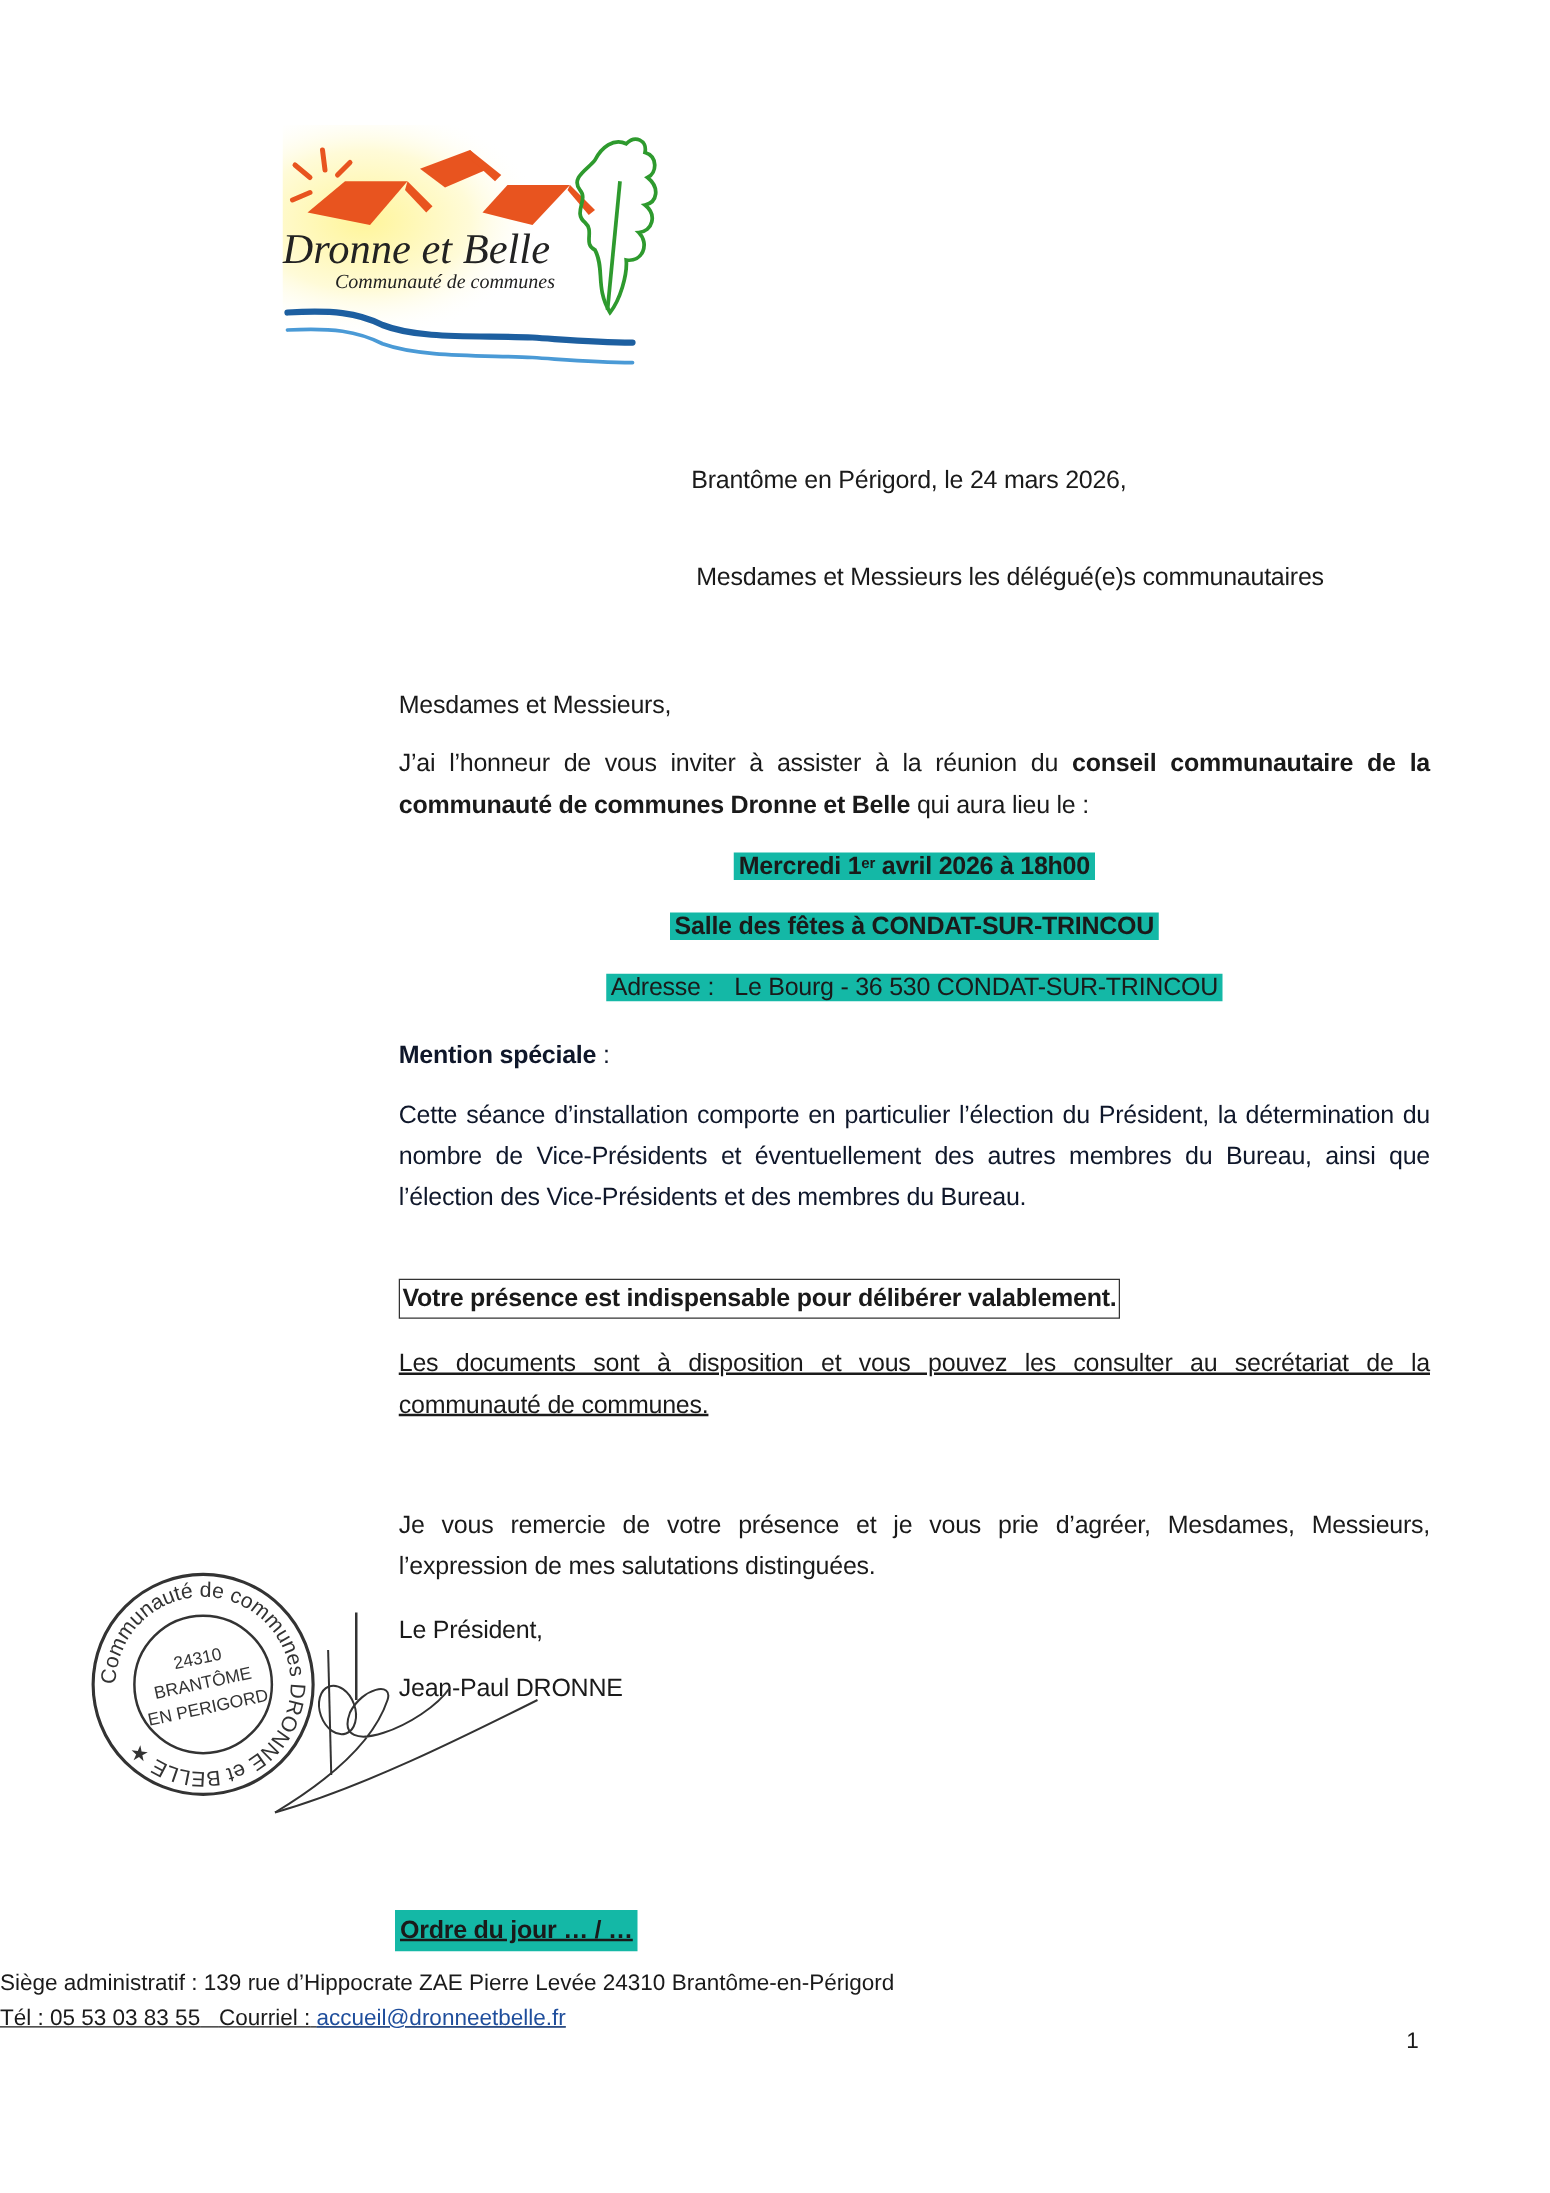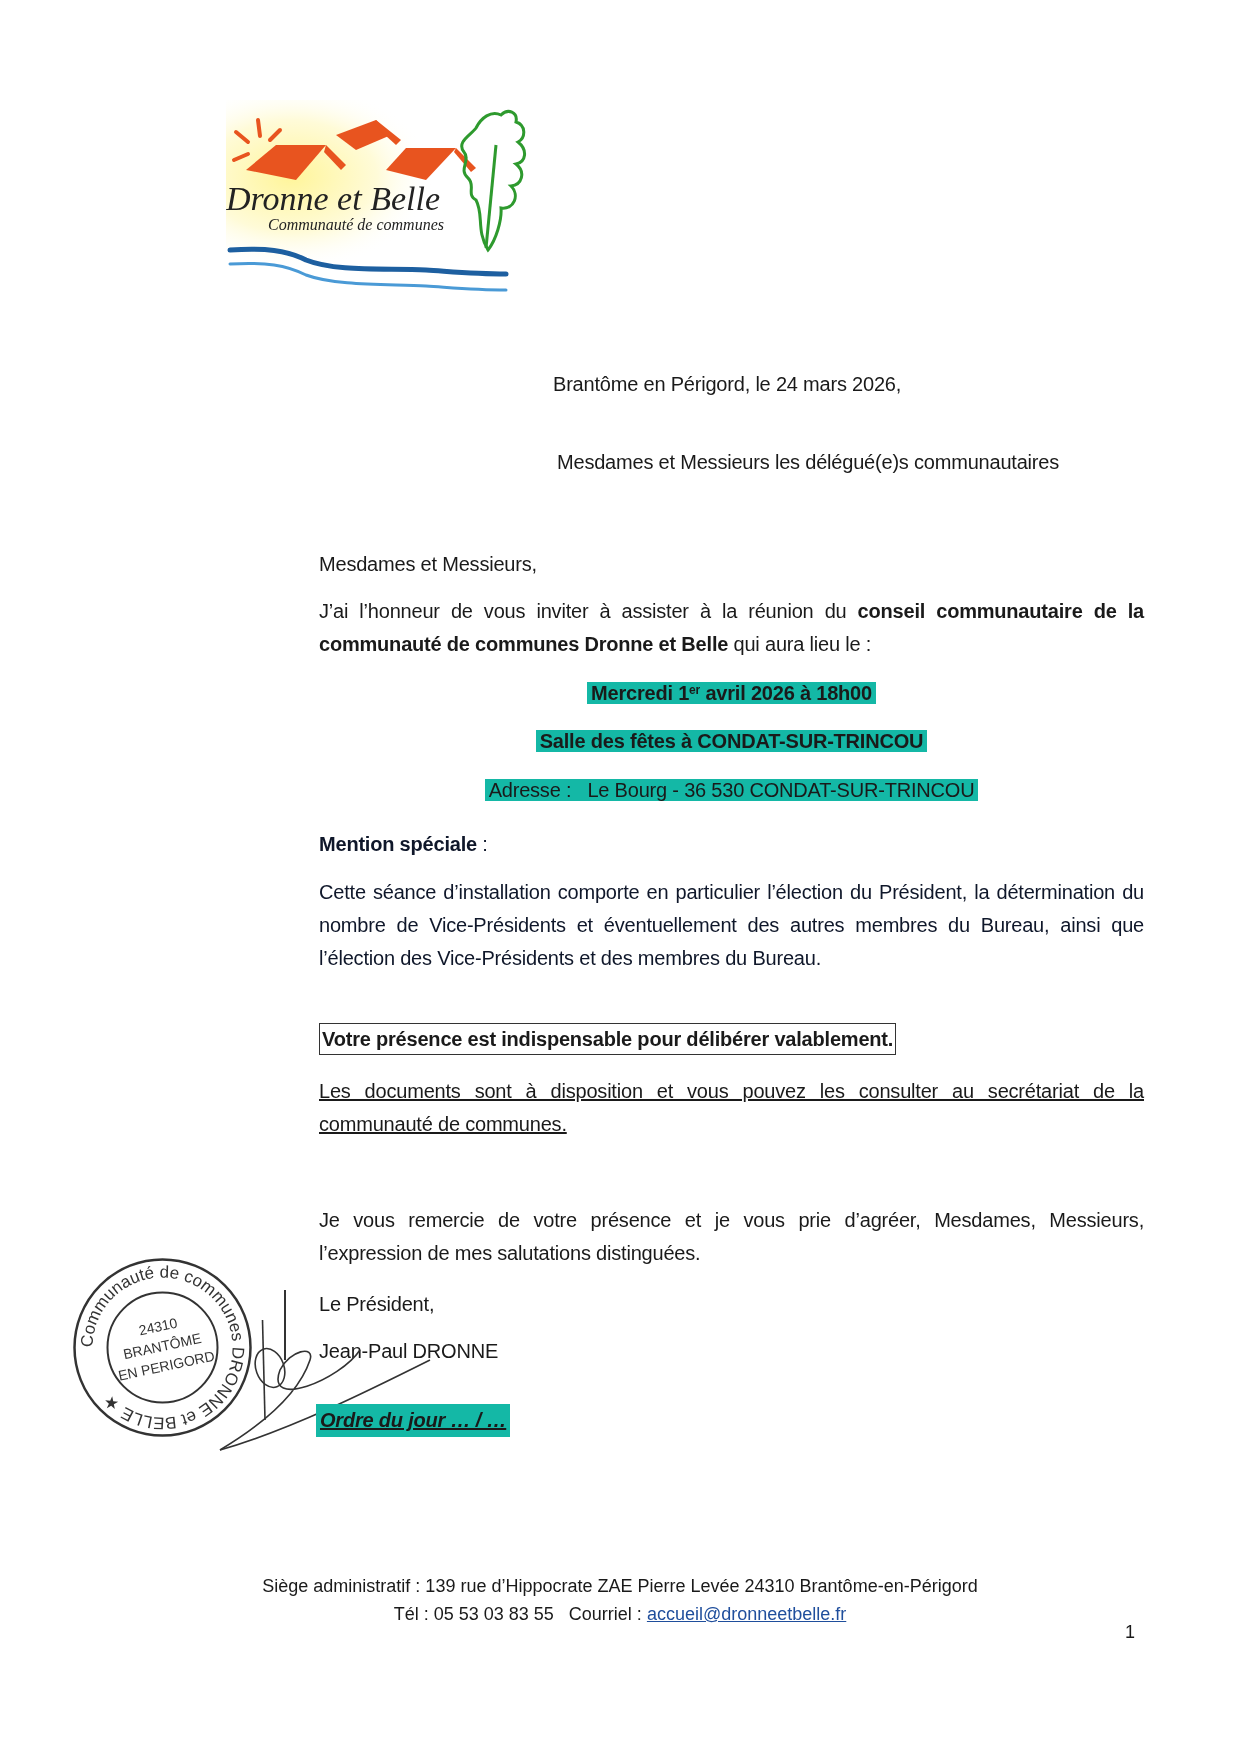--- a/index.html
+++ b/index.html
@@ -26,24 +26,24 @@
     .mention-body { top: 876px; }
     .boxed { left: 319px; top: 1023px; border: 1.5px solid #333; padding: 0 2px; line-height: 30px; }
     .underlined { text-decoration: underline; }
     .docs { top: 1075px; }
     .thanks { top: 1204px; }
     .stamp { left: 70px; top: 1255px; width: 185px; height: 185px; }
     .sign-bar { left: 284px; top: 1290px; width: 2px; height: 70px; background: #333; }
     .president { left: 319px; top: 1288px; }
     .name { left: 319px; top: 1335px; }
     .signature { left: 210px; top: 1320px; width: 330px; height: 140px; }
-    .ordre { left: 316px; top: 1404px; text-decoration: underline; font-style: italic; }
-    .footer { left: 0; width: 1240px; text-align: center; font-size: 18px; line-height: 28px; }
+    .ordre { left: 316px; top: 1528px; text-decoration: underline; }
+    .footer { left: 0; width: 1240px; font-size: 18px; line-height: 28px; }
     .f1 { top: 1572px; }
-    .f2 { top: 1600px; }
+    .f2 { top: 1600px; text-decoration: underline; }
     .email { color: #1f4e9c; text-decoration: underline; }
     .page-num { left: 1125px; top: 1622px; font-size: 18px; }
     sup { font-size: 12px; vertical-align: top; position: relative; top: -3px; }
   </style>
 </head>
 <body>
 
 <div class="abs logo">
   <svg width="320" height="210" viewBox="0 0 320 210">
     <defs>

